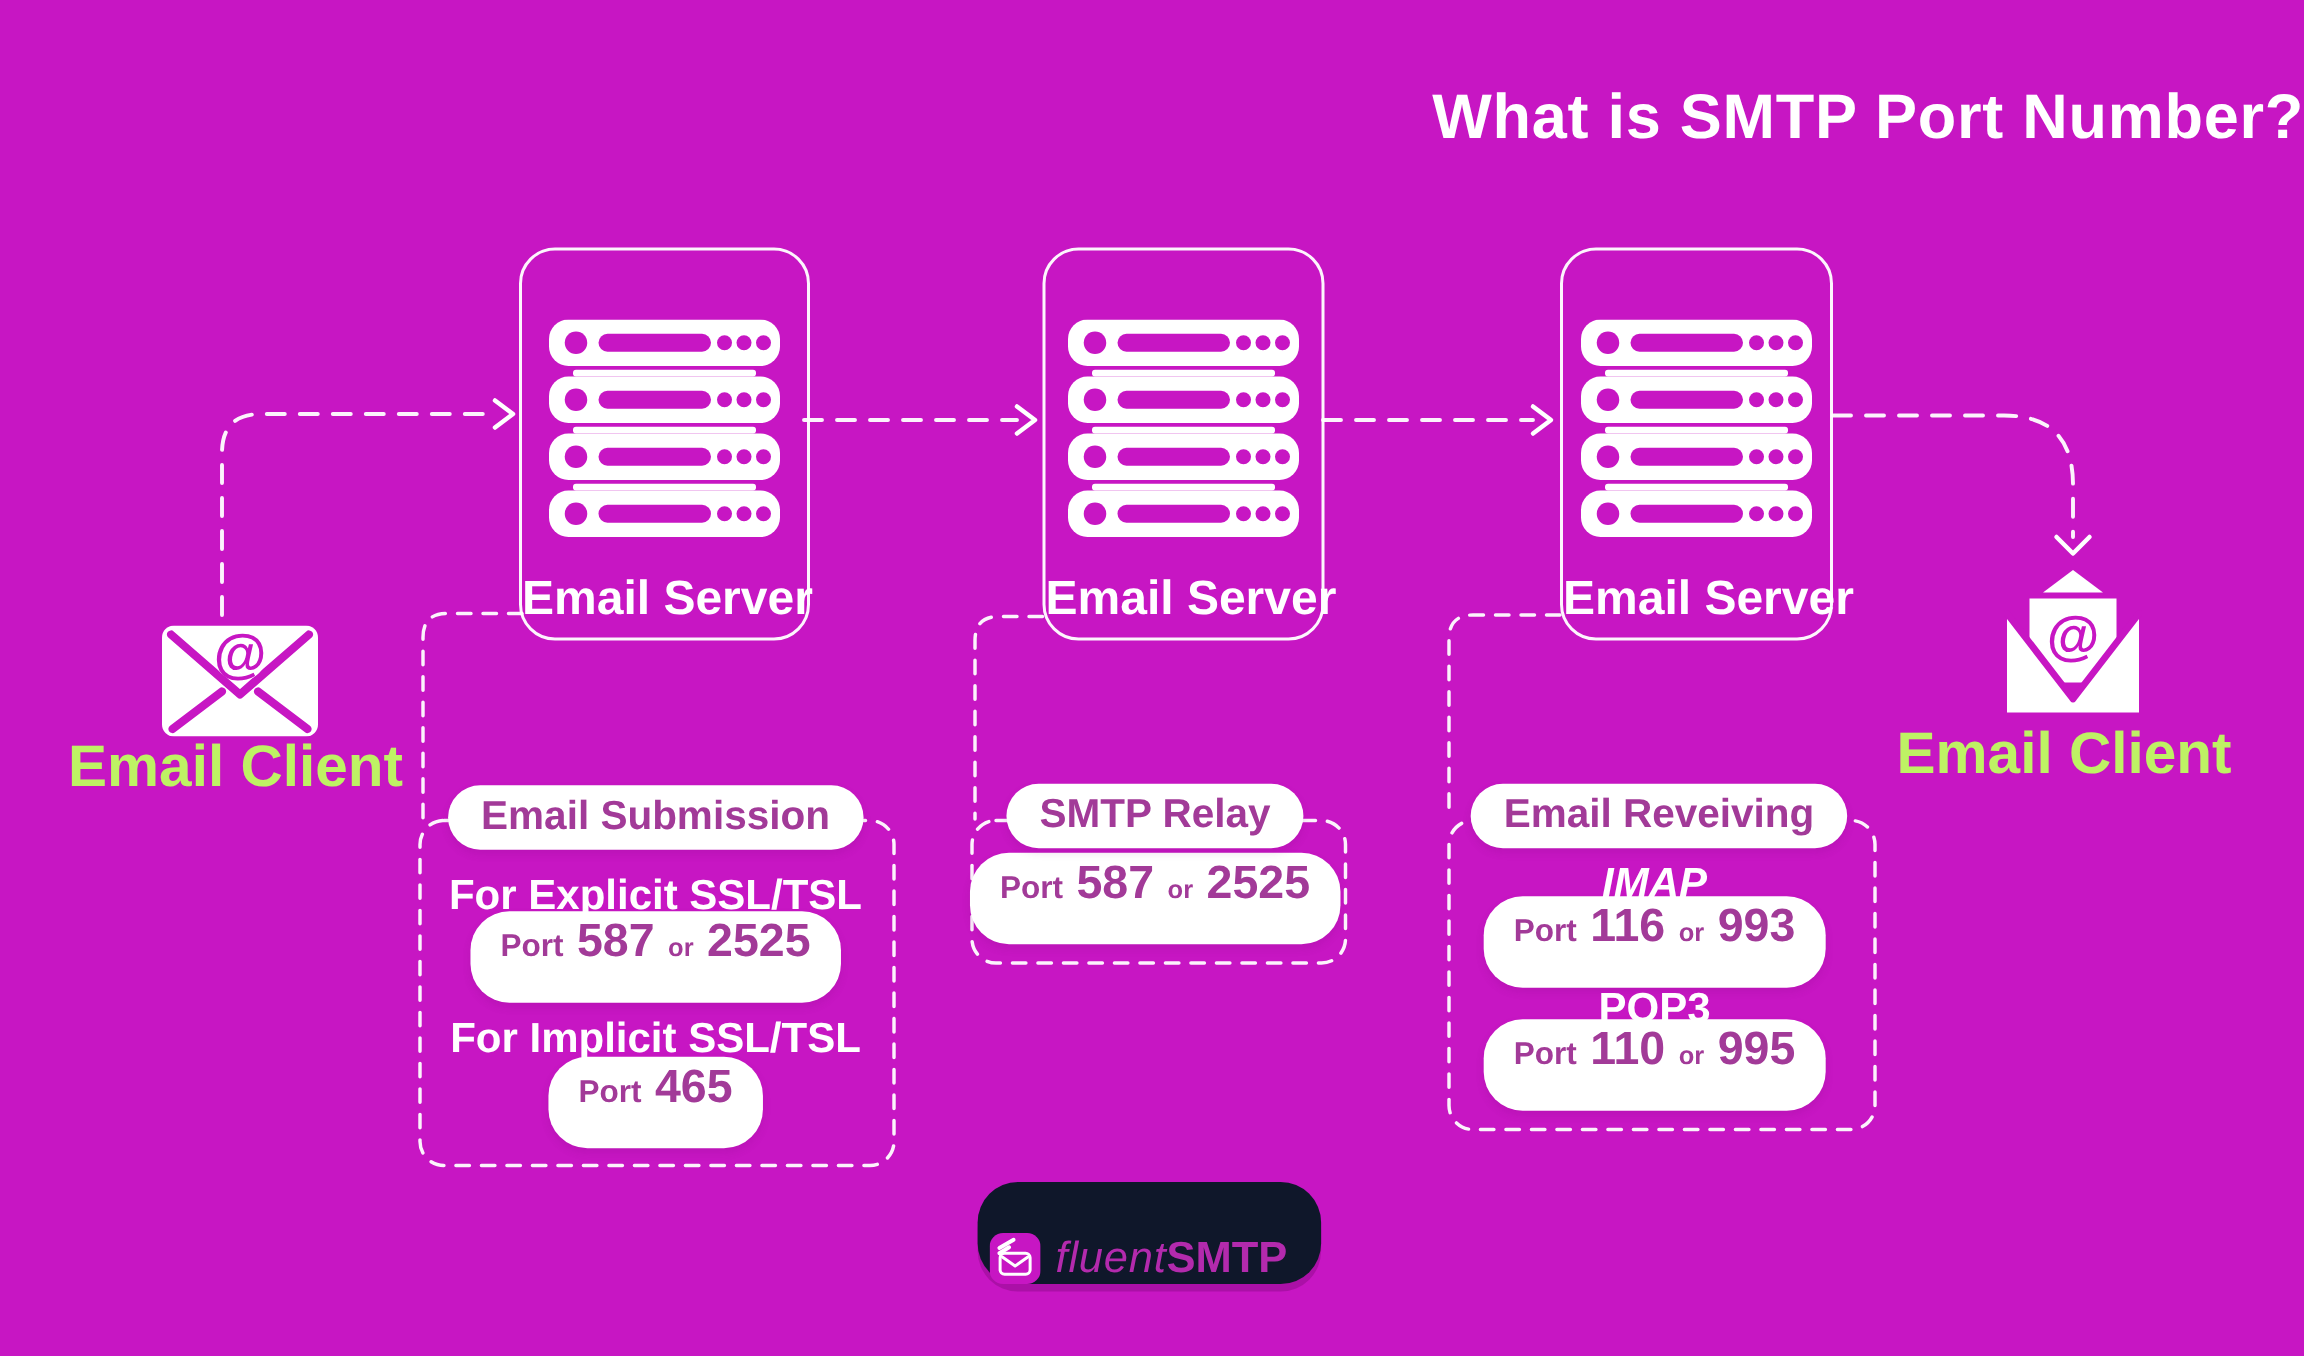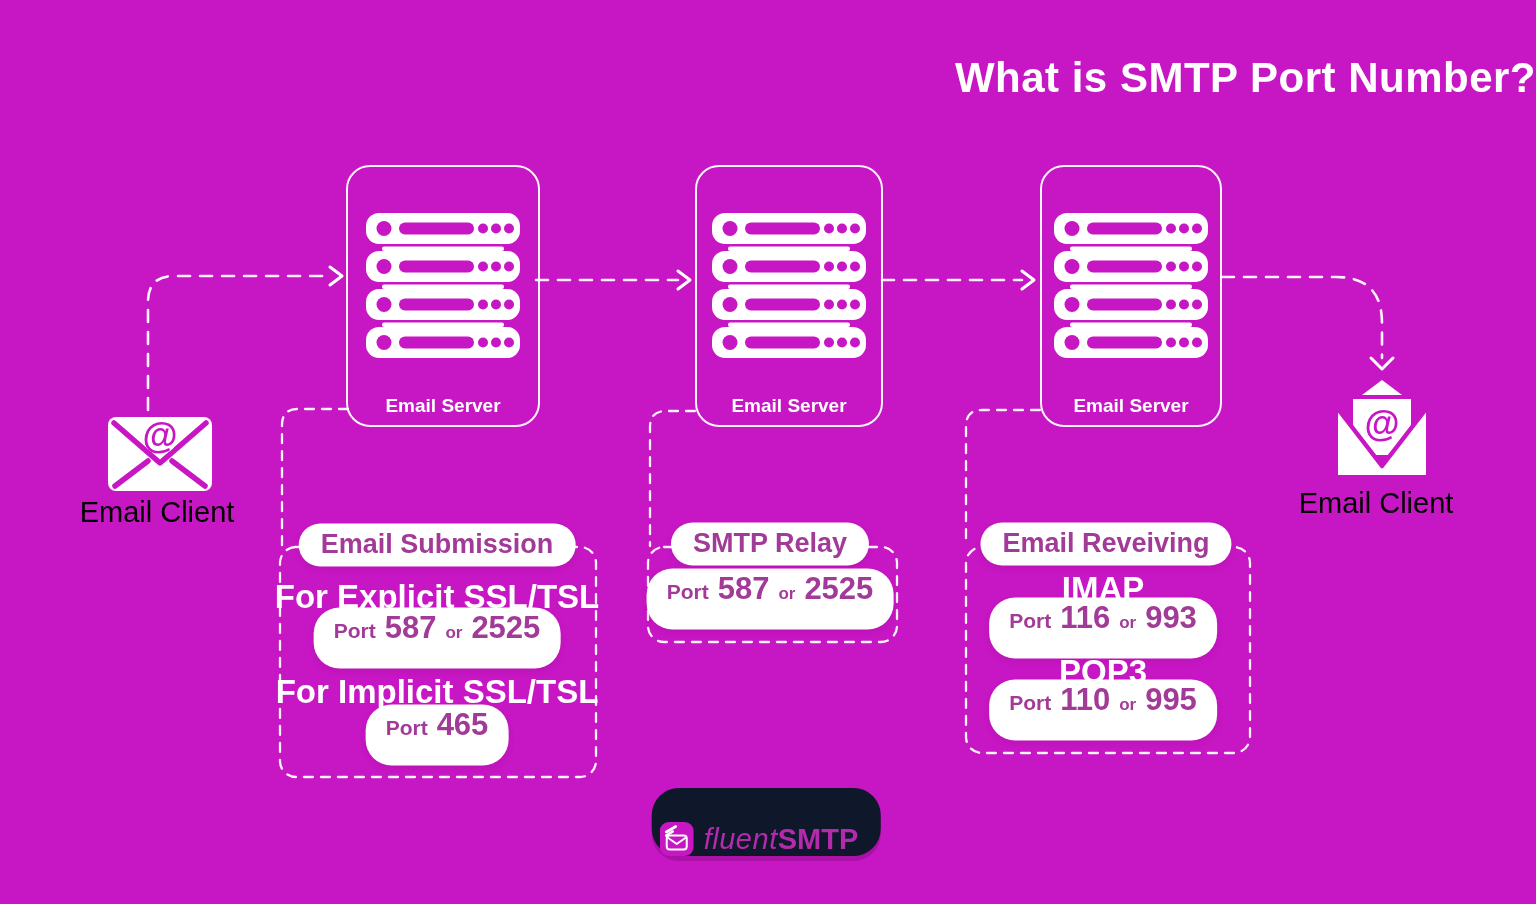--- a/index.html
+++ b/index.html
@@ -15,48 +15,48 @@
   }
   
   .server-box {
     position:absolute; height:258px; top:165px;
     border:2px solid rgba(255,255,255,.96); border-radius:24px;
   }
   .server-box svg.server-icon {
     position:absolute; top:46px; left:50%; transform:translateX(-50%);
   }
   .server-label {
-    position:absolute; bottom:8px; left:0; width:100%; text-align:center;
-    color:#ffffff; font-size:19px; font-weight:700; white-space:nowrap;
+    position:absolute; bottom:8px; left:0; width:100%; text-align:right;
+    color:#ffffff; font-size:32px; font-weight:700; white-space:nowrap;
   }
   
   .client-label {
     position:absolute; transform:translate(-50%,-50%);
-    color:#000000; font-size:29px; font-weight:400; white-space:nowrap;
+    color:#bef264; font-size:39px; font-weight:700; white-space:nowrap;
   }
   
   svg.overlay { position:absolute; inset:0; pointer-events:none; }
   .dash-line { fill:none; stroke:#ffffff; stroke-width:2.6; stroke-dasharray:12 10; stroke-linecap:round; opacity:.95; }
   .dash-box  { fill:none; stroke:#ffffff; stroke-width:2.3; stroke-dasharray:9 8;  stroke-linecap:round; opacity:.95; }
   .chev      { fill:none; stroke:#ffffff; stroke-width:3;   stroke-linecap:round; stroke-linejoin:round; }
   
   .pill {
     position:absolute; transform:translate(-50%,-50%);
     background:#ffffff; border-radius:26px; color:#A23A98;
     display:flex; align-items:center; white-space:nowrap;
     box-shadow:0 3px 6px rgba(100,0,95,.12);
   }
   .title-pill { font-size:27px; font-weight:700; padding:5px 22px 7px; z-index:3; }
   .port-pill  { padding:2px 20px 23px; gap:9px; align-items:baseline; }
   .p-small { font-size:21px; font-weight:700; }
   .p-big   { font-size:31px; font-weight:800; }
   .p-or    { font-size:17px; font-weight:700; }
   .sec-heading {
     position:absolute; transform:translate(-50%,-50%);
-    color:#ffffff; font-size:33px; font-weight:700; white-space:nowrap;
+    color:#ffffff; font-size:28px; font-weight:700; white-space:nowrap;
   }
   
   .logo-pill {
     position:absolute; left:766px; top:822px; transform:translate(-50%,-50%);
     height:68px; background:#0f172a; border-radius:27px;
     display:flex; align-items:flex-end; padding:0 22px 0 8px;
     box-shadow:0 5px 0 rgba(125,8,120,.38);
   }
   .logo-text { margin-left:10px; font-size:29px; color:#B32AAD; display:flex; align-items:baseline; }
   .logo-fluent { font-style:italic; font-weight:500; letter-spacing:.5px; }
@@ -207,21 +207,21 @@
 
   <div class="pill title-pill" style="left:770px;top:544px;text-align:right;">SMTP Relay</div>
   <div class="pill port-pill" style="left:770px;top:599px;">
     <span class="p-small">Port</span>
     <span class="p-big">587</span>
     <span class="p-or">or</span>
     <span class="p-big">2525</span>
   </div>
 
   <div class="pill title-pill" style="left:1106px;top:544px;">Email Reveiving</div>
-  <div class="sec-heading" style="left:1103px;top:589px;">IMAP</div>
+  <div class="sec-heading" style="left:1103px;top:589px;font-style:italic;">IMAP</div>
   <div class="pill port-pill" style="left:1103px;top:628px;">
     <span class="p-small">Port</span>
     <span class="p-big">116</span>
     <span class="p-or">or</span>
     <span class="p-big">993</span>
   </div>
   <div class="sec-heading" style="left:1103px;top:672px;">POP3</div>
   <div class="pill port-pill" style="left:1103px;top:710px;">
     <span class="p-small">Port</span>
     <span class="p-big">110</span>

